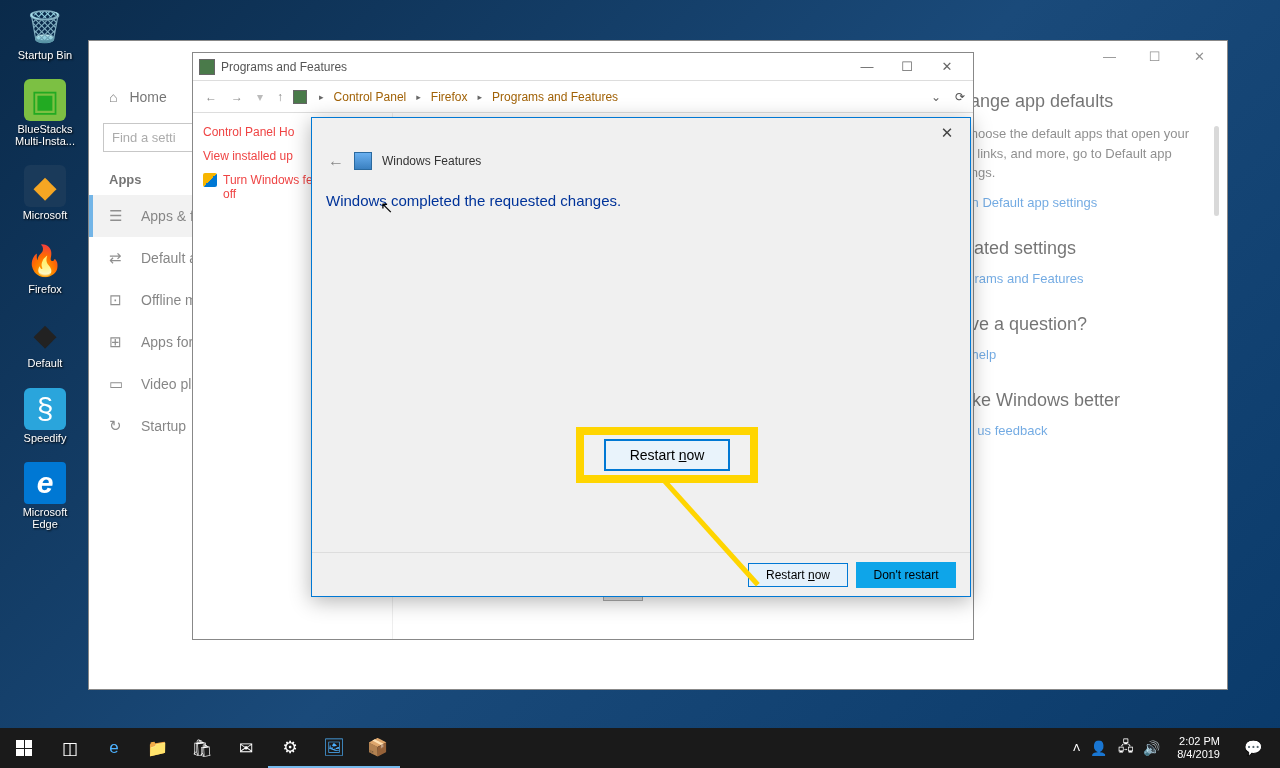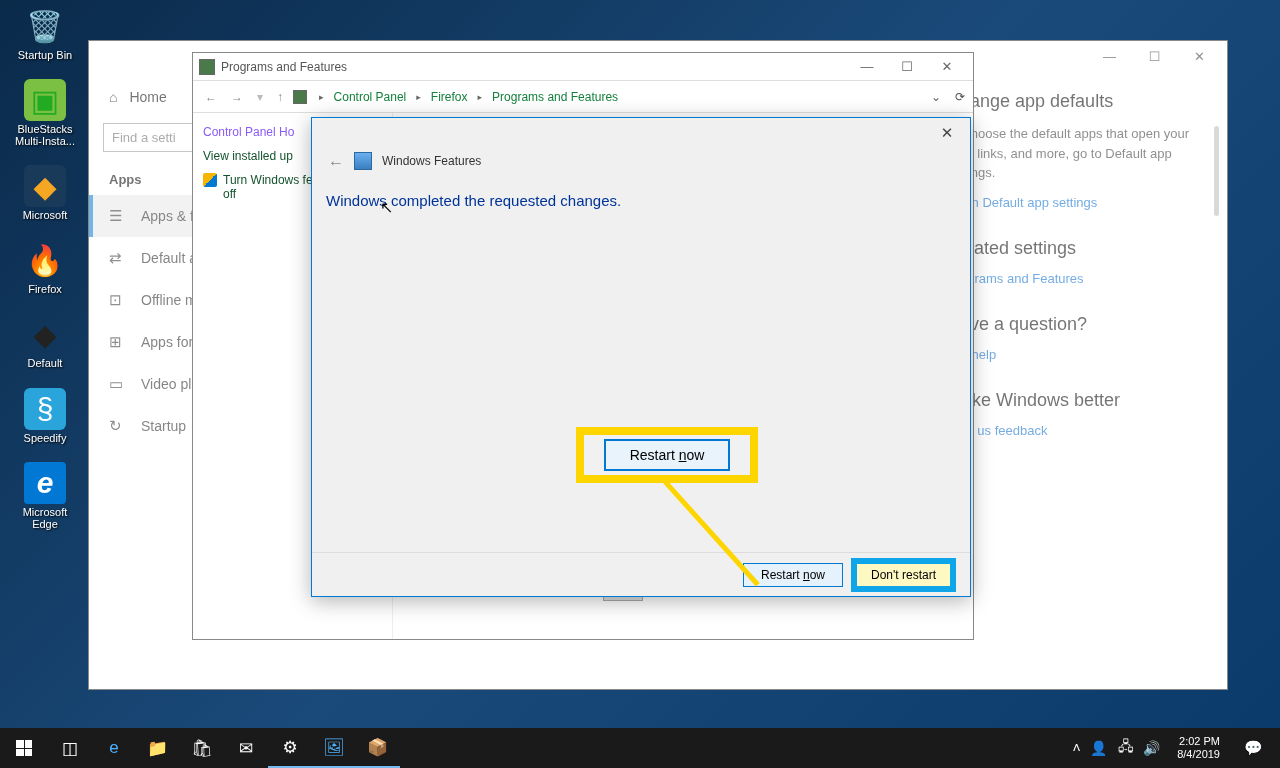--- a/index.html
+++ b/index.html
@@ -35,48 +35,48 @@
 .dim-overlay { position: absolute; inset: 0; background: rgba(255,255,255,0.45); z-index: 3; }
 
 
 .cp-window { position: absolute; left: 192px; top: 52px; width: 782px; height: 588px; background: #f0f0f0; border: 1px solid #888; z-index: 4; }
 .cp-titlebar { height: 28px; background: #fff; display: flex; align-items: center; padding: 0 6px; font-size: 12px; color: #555; border-bottom: 1px solid #ddd; }
 .cp-title-ico { width: 16px; height: 16px; background: #4a7a4a; margin-right: 6px; border: 1px solid #666; }
 .cp-titlebar .spacer { flex: 1; }
 .cp-win-btn { width: 40px; text-align: center; font-size: 13px; color: #666; }
 .cp-nav { height: 32px; background: #fff; display: flex; align-items: center; padding: 0 8px; gap: 6px; font-size: 12px; border-bottom: 1px solid #ddd; }
 .cp-nav .arrow { color: #888; padding: 0 4px; }
-.cp-crumb { color: #15803d; padding: 0 4px; }
+.cp-crumb { color: #a16207; padding: 0 4px; }
 .cp-crumb-sep { color: #666; font-size: 9px; }
 .cp-refresh { margin-left: 4px; color: #555; }
 .cp-search { margin-left: auto; width: 190px; border: 1px solid #ccc; padding: 3px 6px; display: flex; align-items: center; color: #888; font-size: 12px; }
 .cp-body { display: flex; height: calc(100% - 60px); background: #fff; }
 .cp-sidebar { width: 200px; padding: 12px 10px; background: #fff; border-right: 1px solid #eee; font-size: 12px; }
-.cp-side-link { color: #14532d; margin-bottom: 10px; cursor: pointer; }
+.cp-side-link { color: #ef4444; margin-bottom: 10px; cursor: pointer; }
 .cp-side-link.shield { display: flex; align-items: flex-start; gap: 6px; }
 .shield-ico { width: 14px; height: 14px; background: linear-gradient(135deg,#f7b500 50%,#0078d4 50%); border-radius: 2px; }
 .cp-main { flex: 1; padding: 14px 18px; font-size: 12px; overflow: hidden; }
 .cp-programs { margin-top: 340px; }
 .cp-prog-row { display: flex; align-items: center; padding: 6px 0; gap: 10px; color: #333; }
 .cp-prog-ico { width: 32px; height: 32px; background: #ddd; border: 1px solid #aaa; }
 .cp-summary { display: flex; gap: 12px; align-items: center; padding: 8px 0; border-top: 1px solid #ddd; position: absolute; bottom: 30px; left: 410px; right: 20px; font-size: 11px; color: #555; background: #fff; }
 .cp-summary .big-ico { width: 40px; height: 40px; background: #e0e0e0; border: 1px solid #aaa; }
 
 
 .wf-dialog { position: absolute; left: 311px; top: 117px; width: 660px; height: 480px; background: #f0f0f0; border: 1px solid #0078d4; z-index: 6; box-shadow: 0 4px 20px rgba(0,0,0,0.3); }
 .wf-titlerow { height: 30px; display: flex; align-items: center; justify-content: flex-end; padding-right: 8px; }
 .wf-close { font-size: 15px; color: #444; width: 30px; text-align: center; }
 .wf-header { display: flex; align-items: center; gap: 10px; padding: 4px 16px 12px; font-size: 12px; color: #333; }
 .wf-back { color: #888; font-size: 16px; }
 .wf-ico { width: 18px; height: 18px; background: linear-gradient(#6ab0f0,#3a80c0); border: 1px solid #2a6aa0; }
 .wf-content { padding: 10px 14px; }
 .wf-heading { color: #003399; font-size: 15px; font-weight: 400; margin-bottom: 16px; }
 .wf-msg { font-size: 12px; color: #333; }
 .wf-footer { position: absolute; bottom: 0; left: 0; right: 0; height: 44px; background: #f0f0f0; border-top: 1px solid #ddd; display: flex; align-items: center; justify-content: flex-end; gap: 8px; padding-right: 14px; }
-.wf-btn { min-width: 100px; padding: 4px 14px; font-size: 12px; background: #fef9c3; border: 6px solid #0ea5e9; cursor: pointer; }
+.wf-btn { min-width: 100px; padding: 4px 14px; font-size: 12px; background: #0ea5e9; border: 2px solid #0ea5e9; cursor: pointer; }
 .wf-btn.primary { border: 1px solid #0078d4; background: #e5f1fb; }
 
 
 .callout-box { position: absolute; left: 576px; top: 427px; width: 182px; height: 56px; border: 8px solid #ffd500; z-index: 8; display: flex; align-items: center; justify-content: center; background: #f1f1f1; }
 .callout-btn { border: 2px solid #0078d4; background: #e9f3fb; padding: 6px 24px; font-size: 14px; }
 .callout-line { position: absolute; left: 666px; top: 479px; width: 140px; height: 5px; background: #ffd500; transform: rotate(48deg); transform-origin: left top; z-index: 7; }
 
 
 .cursor { position: absolute; left: 380px; top: 198px; z-index: 9; font-size: 16px; color: #000; }
 
@@ -218,21 +218,21 @@
     <span class="cp-crumb-sep">▸</span>
     <span class="cp-crumb">Firefox</span>
     <span class="cp-crumb-sep">▸</span>
     <span class="cp-crumb">Programs and Features</span>
     <span style="margin-left:auto"></span>
     <span style="color:#666;margin-right:4px">⌄</span>
     <span class="cp-refresh">⟳</span>
   </div>
   <div class="cp-body">
     <div class="cp-sidebar">
-      <div class="cp-side-link" style="color:#8b5cf6">Control Panel Ho</div>
+      <div class="cp-side-link" style="color:#ef4444">Control Panel Ho</div>
       <div class="cp-side-link">View installed up</div>
       <div class="cp-side-link shield">
         <div class="shield-ico"></div>
         <div><span>Turn Windows fea</span><br><span>off</span></div>
       </div>
     </div>
     <div class="cp-main">
       <div class="cp-programs">
         <div class="cp-prog-row">
           <div class="cp-prog-ico" style="background:#0a3a7a"></div>

